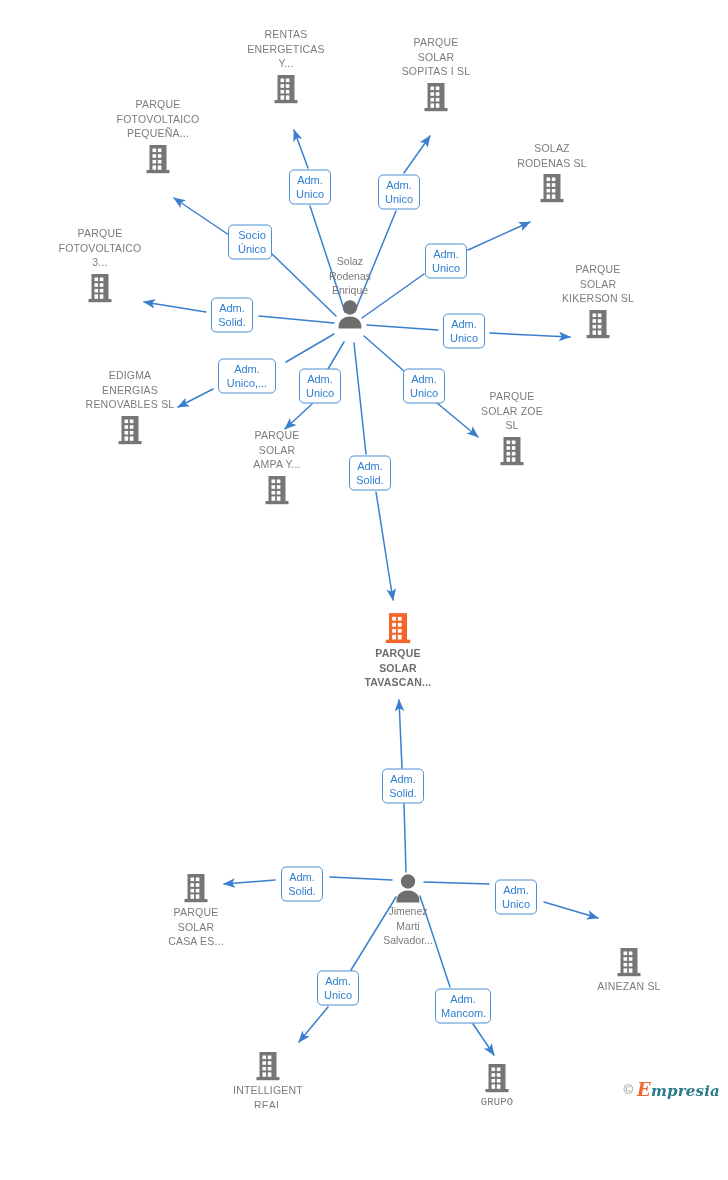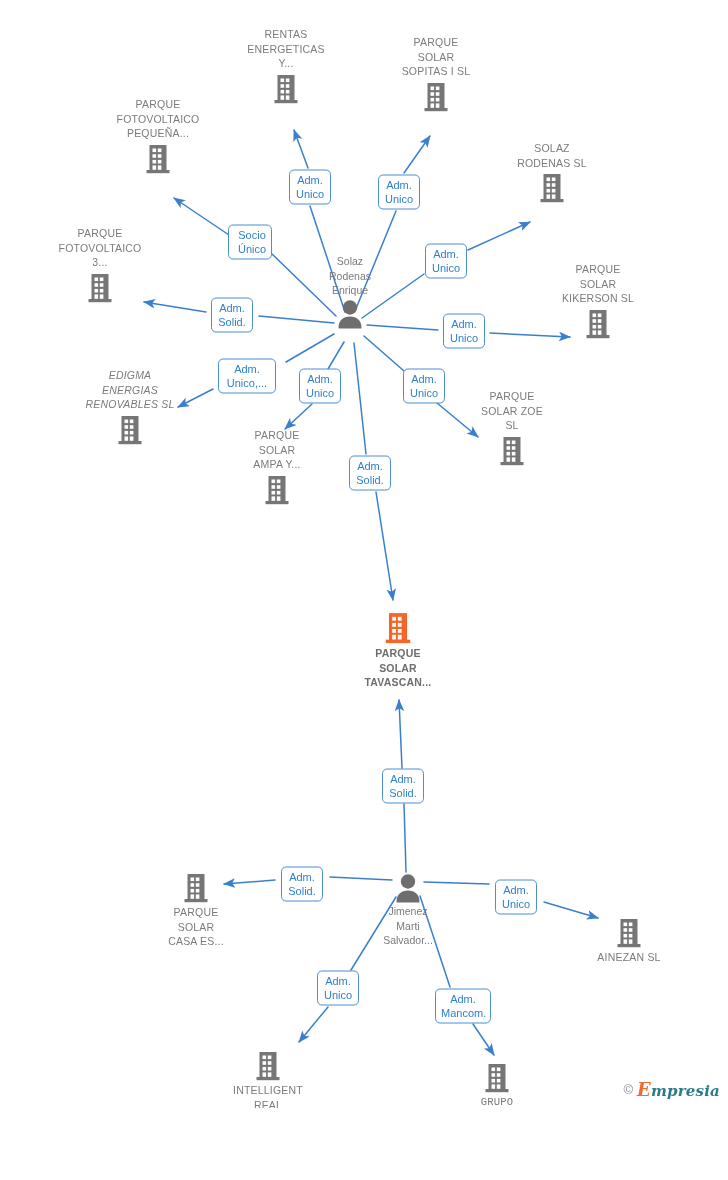--- a/index.html
+++ b/index.html
@@ -292,21 +292,21 @@
             <rect x="13.8" y="11.2" width="3.6" height="3.6"></rect>
             <rect x="8.5" y="16.9" width="3.6" height="3.6"></rect>
             <rect x="13.8" y="16.9" width="3.6" height="3.6"></rect>
             <rect x="8.5" y="22.4" width="3.6" height="4.4"></rect>
             <rect x="13.8" y="22.4" width="3.6" height="4.4"></rect>
           </g>
         </svg>
     </span>
   </div>
 
-  <div class="node top" style="left:130px;top:368px;font-style:italic;">
+  <div class="node top" style="left:130px;top:368px;">
     <span class="lbl">EDIGMA
 ENERGIAS
 RENOVABLES SL</span>
     <span class="ico">
       <svg width="28" height="32" viewBox="0 0 28 32">
           <g fill="#767676">
             <rect x="5.5" y="2" width="17" height="26"></rect>
             <rect x="2.5" y="27" width="23" height="3.2"></rect>
           </g>
           <g fill="#ffffff">
@@ -412,21 +412,21 @@
             <rect x="8.5" y="22.4" width="3.6" height="4.4"></rect>
             <rect x="13.8" y="22.4" width="3.6" height="4.4"></rect>
           </g>
         </svg>
     </span>
     <span class="lbl">PARQUE
 SOLAR
 CASA ES...</span>
   </div>
 
-  <div class="node bot" style="left:629px;top:917px;">
+  <div class="node bot" style="left:629px;top:946px;">
     <span class="ico">
       <svg width="28" height="32" viewBox="0 0 28 32">
           <g fill="#767676">
             <rect x="5.5" y="2" width="17" height="26"></rect>
             <rect x="2.5" y="27" width="23" height="3.2"></rect>
           </g>
           <g fill="#ffffff">
             <rect x="8.5" y="5.5" width="3.6" height="3.6"></rect>
             <rect x="13.8" y="5.5" width="3.6" height="3.6"></rect>
             <rect x="8.5" y="11.2" width="3.6" height="3.6"></rect>

